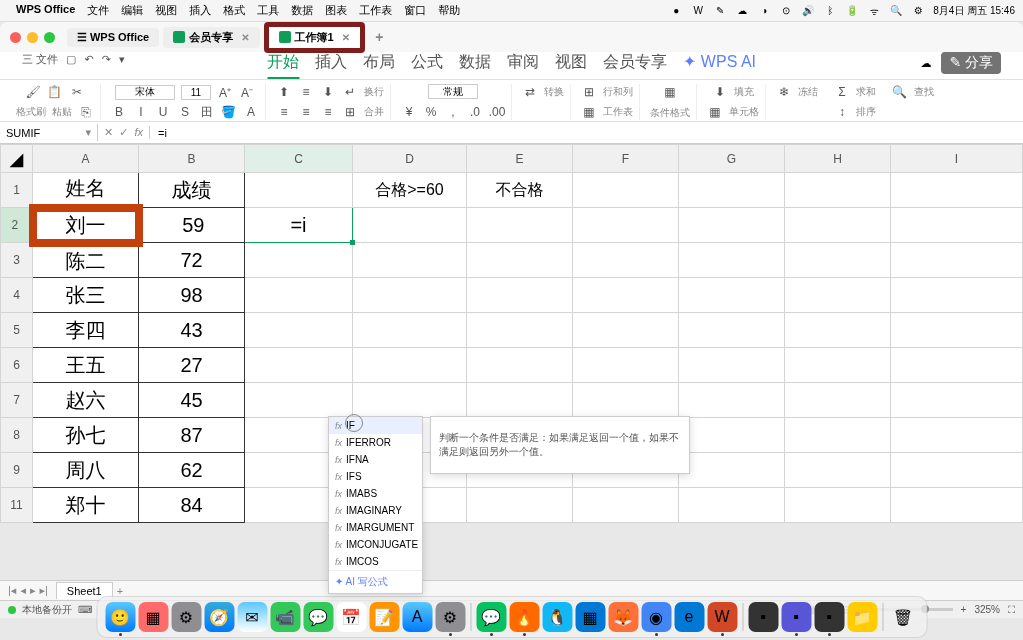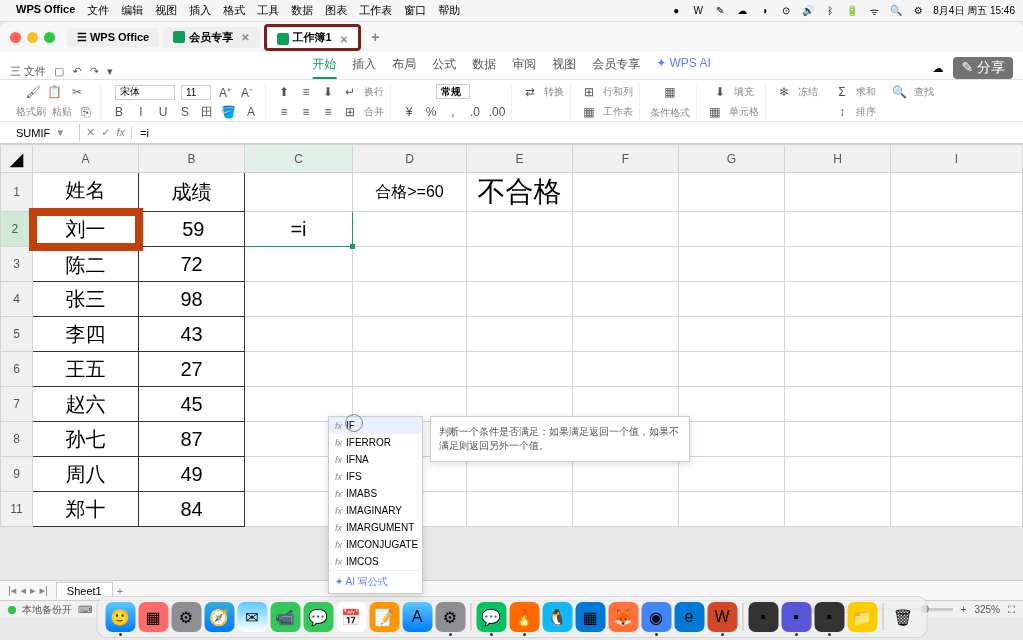--- a/index.html
+++ b/index.html
@@ -14,46 +14,46 @@
 .status-icon { width: 14px; height: 14px; display: inline-flex; align-items: center; justify-content: center; }
 
 
 .app-window { margin: 0; background: #fdfdfd; border-radius: 8px 8px 0 0; }
 .titlebar { height: 30px; display: flex; align-items: center; padding: 0 10px; background: #f7f7f7; border-radius: 8px 8px 0 0; font-weight: bold; }
 .traffic { display: flex; gap: 6px; margin-right: 12px; }
 .traffic .dot { width: 11px; height: 11px; border-radius: 50%; }
 .dot.r { background: #ff5f57; } .dot.y { background: #febc2e; } .dot.g { background: #28c840; }
 .tabs { display: flex; gap: 4px; align-items: center; }
 .tab { padding: 3px 10px; font-size: 11px; background: #eee; border-radius: 4px; display: flex; align-items: center; gap: 4px; }
-.tab.active { background: #fff; border: 3px solid #7f1d1d; align-items: flex-end; }
+.tab.active { background: #fff; border: 5px solid #7f1d1d; }
 .tab .ico { width: 12px; height: 12px; background: #0f9d58; border-radius: 2px; }
 .tab .close { font-size: 10px; color: #888; margin-left: 4px; }
 .titlebar .plus { margin-left: 6px; color: #888; font-size: 14px; }
 
 
-.ribbon-row { height: 28px; display: flex; align-items: flex-end; padding: 0 10px; border-bottom: 1px solid #e0e0e0; background: #fff; }
+.ribbon-row { height: 28px; display: flex; align-items: flex-start; padding: 0 22px; border-bottom: 1px solid #e0e0e0; background: #fff; }
 .ribbon-row .left { display: flex; align-items: center; gap: 8px; font-size: 11px; color: #555; }
-.ribbon-tabs { margin-left: auto; margin-right: auto; display: flex; gap: 16px; font-size: 12px; color: #555; position: absolute; left: 50%; transform: translateX(-50%); }
+.ribbon-tabs { margin-left: auto; margin-right: auto; display: flex; gap: 16px; font-size: 16px; color: #555; position: absolute; left: 50%; transform: translateX(-50%); }
 .ribbon-tabs .rt.active { color: #0aa05c; border-bottom: 2px solid #0aa05c; padding-bottom: 4px; }
 .ribbon-row .right { margin-left: auto; display: flex; align-items: center; gap: 10px; font-size: 11px; }
 .wpsai { color: #5b7fff; }
 .share-btn { background: #737373; color: white; padding: 2px 8px; border-radius: 4px; font-size: 14px; }
 
 
 .toolbar { height: 42px; background: #fff; border-bottom: 1px solid #e0e0e0; display: flex; align-items: flex-start; padding: 4px 10px; gap: 4px; font-size: 10px; color: #555; }
 .tb-group { display: flex; flex-direction: column; align-items: center; padding: 0 6px; border-right: 1px solid #eee; height: 36px; justify-content: space-between; }
 .tb-group.last { border-right: none; }
 .tb-icons { display: flex; gap: 6px; align-items: center; }
 .tb-icon { width: 16px; height: 16px; display: inline-flex; align-items: center; justify-content: center; color: #555; font-size: 12px; }
 .tb-label { font-size: 10px; color: #888; }
-.font-select { border: 1px solid #ccc; padding: 1px 4px; font-size: 10px; width: 60px; background: #fff; }
+.font-select { border: 1px solid #ccc; padding: 1px 4px; font-size: 10px; width: 60px; background: #fff; text-align: center; }
 
 
 .formula-bar { height: 22px; background: #fff; border-bottom: 1px solid #ccc; display: flex; align-items: center; font-size: 11px; }
-.name-box { width: 80px; padding: 2px 16px; border-right: 1px solid #ccc; display: flex; align-items: center; justify-content: space-between; }
+.name-box { width: 98px; padding: 2px 6px; border-right: 1px solid #ccc; display: flex; align-items: center; justify-content: space-between; }
 .fx-icons { padding: 0 6px; display: flex; gap: 6px; color: #888; border-right: 1px solid #ccc; }
 .formula-input { padding: 2px 8px; flex: 1; }
 
 
 .grid-wrap { position: relative; background: #fff; }
 .grid { border-collapse: collapse; width: 100%; }
 .grid th, .grid td { border: 1px solid #d4d4d4; font-size: 18px; text-align: center; font-weight: normal; }
 .grid .col-hdr { background: #f0f0f0; height: 28px; font-size: 12px; color: #555; }
 .grid .row-hdr { background: #f0f0f0; width: 32px; font-size: 12px; color: #555; }
 .grid .corner { background: #f0f0f0; width: 32px; }
@@ -63,21 +63,21 @@
 .grid .active-row-hdr { background: #d0e8d8; }
 .grid .active-cell { border: 1px solid #0aa05c; position: relative; }
 .active-cell::after { content: ''; position: absolute; right: -3px; bottom: -3px; width: 5px; height: 5px; background: #0aa05c; }
 
 
 .autocomplete { position: absolute; left: 328px; top: 272px; background: #fff; border: 1px solid #ccc; box-shadow: 0 2px 8px rgba(0,0,0,0.15); font-size: 10px; width: 95px; z-index: 10; }
 .autocomplete .item { padding: 3px 6px; display: flex; align-items: center; gap: 4px; }
 .autocomplete .item:first-child { background: #e8f0ff; }
 .autocomplete .fx { color: #888; font-style: italic; font-size: 9px; }
 .autocomplete .ai-item { border-top: 1px solid #eee; color: #5b7fff; padding: 4px 6px; }
-.tooltip { position: absolute; left: 430px; top: 272px; background: #fff; border: 1px solid #ccc; box-shadow: 0 2px 8px rgba(0,0,0,0.15); font-size: 10px; padding: 8px 8px; width: 260px; color: #555; z-index: 10; }
+.tooltip { position: absolute; left: 430px; top: 272px; background: #fff; border: 1px solid #ccc; box-shadow: 0 2px 8px rgba(0,0,0,0.15); font-size: 10px; padding: 14px 8px; width: 260px; color: #555; z-index: 10; }
 .cursor-circle { position: absolute; left: 345px; top: 270px; width: 18px; height: 18px; border: 1px solid #888; border-radius: 50%; z-index: 20; pointer-events: none; }
 
 
 .sheet-tabs { position: absolute; bottom: 40px; left: 0; right: 0; height: 20px; background: #f7f7f7; border-top: 1px solid #ccc; display: flex; align-items: center; font-size: 11px; padding: 0 8px; }
 .sheet-tabs .nav { display: flex; gap: 4px; color: #888; margin-right: 8px; }
 .sheet-tab { padding: 2px 10px; background: #fff; border: 1px solid #ccc; border-bottom: none; }
 .sheet-tabs .plus { margin-left: 4px; color: #888; }
 
 
 .status-bar { position: absolute; bottom: 22px; left: 0; right: 0; height: 18px; background: #f0f0f0; border-top: 1px solid #ccc; display: flex; align-items: center; font-size: 10px; padding: 0 8px; color: #555; }
@@ -219,21 +219,21 @@
       <div class="tb-icons">
         <span class="tb-icon">≡</span>
         <span class="tb-icon">≡</span>
         <span class="tb-icon">≡</span>
         <span class="tb-icon">⊞</span>
         <span class="tb-label">合并</span>
       </div>
     </div>
     <div class="tb-group">
       <div class="tb-icons">
-        <input class="font-select" style="width: 34px; font-weight: bold;" value="常规">
+        <input class="font-select" style="width: 50px;" value="常规">
       </div>
       <div class="tb-icons">
         <span class="tb-icon">¥</span>
         <span class="tb-icon">%</span>
         <span class="tb-icon">,</span>
         <span class="tb-icon">.0</span>
         <span class="tb-icon">.00</span>
       </div>
     </div>
     <div class="tb-group">
@@ -321,21 +321,21 @@
         <th class="col-hdr" style="width:106px">G</th>
         <th class="col-hdr" style="width:106px">H</th>
         <th class="col-hdr">I</th>
       </tr>
       <tr>
             <th class="row-hdr">1</th>
         <td class="data">姓名</td>
         <td class="data">成绩</td>
         <td></td>
         <td style="font-size:16px">合格&gt;=60</td>
-        <td style="font-size:28px">不合格</td>
+        <td style="font-size:16px">不合格</td>
         <td></td>
             <td></td>
             <td></td>
             <td></td>
       </tr>
       <tr>
             <th class="row-hdr active-row-hdr">2</th>
         <td class="data" style="border:8px solid #c2410c">刘一</td>
         <td class="data">59</td>
         <td class="active-cell" style="font-size:20px">=i</td>
@@ -414,21 +414,21 @@
             <td></td>
             <td></td>
             <td></td>
             <td></td>
             <td></td>
             <td></td>
       </tr>
       <tr>
             <th class="row-hdr">9</th>
         <td class="data">周八</td>
-        <td class="data">49</td>
+        <td class="data">62</td>
         <td></td>
             <td></td>
             <td></td>
             <td></td>
             <td></td>
             <td></td>
             <td></td>
       </tr>
       <tr>
             <th class="row-hdr">11</th>

